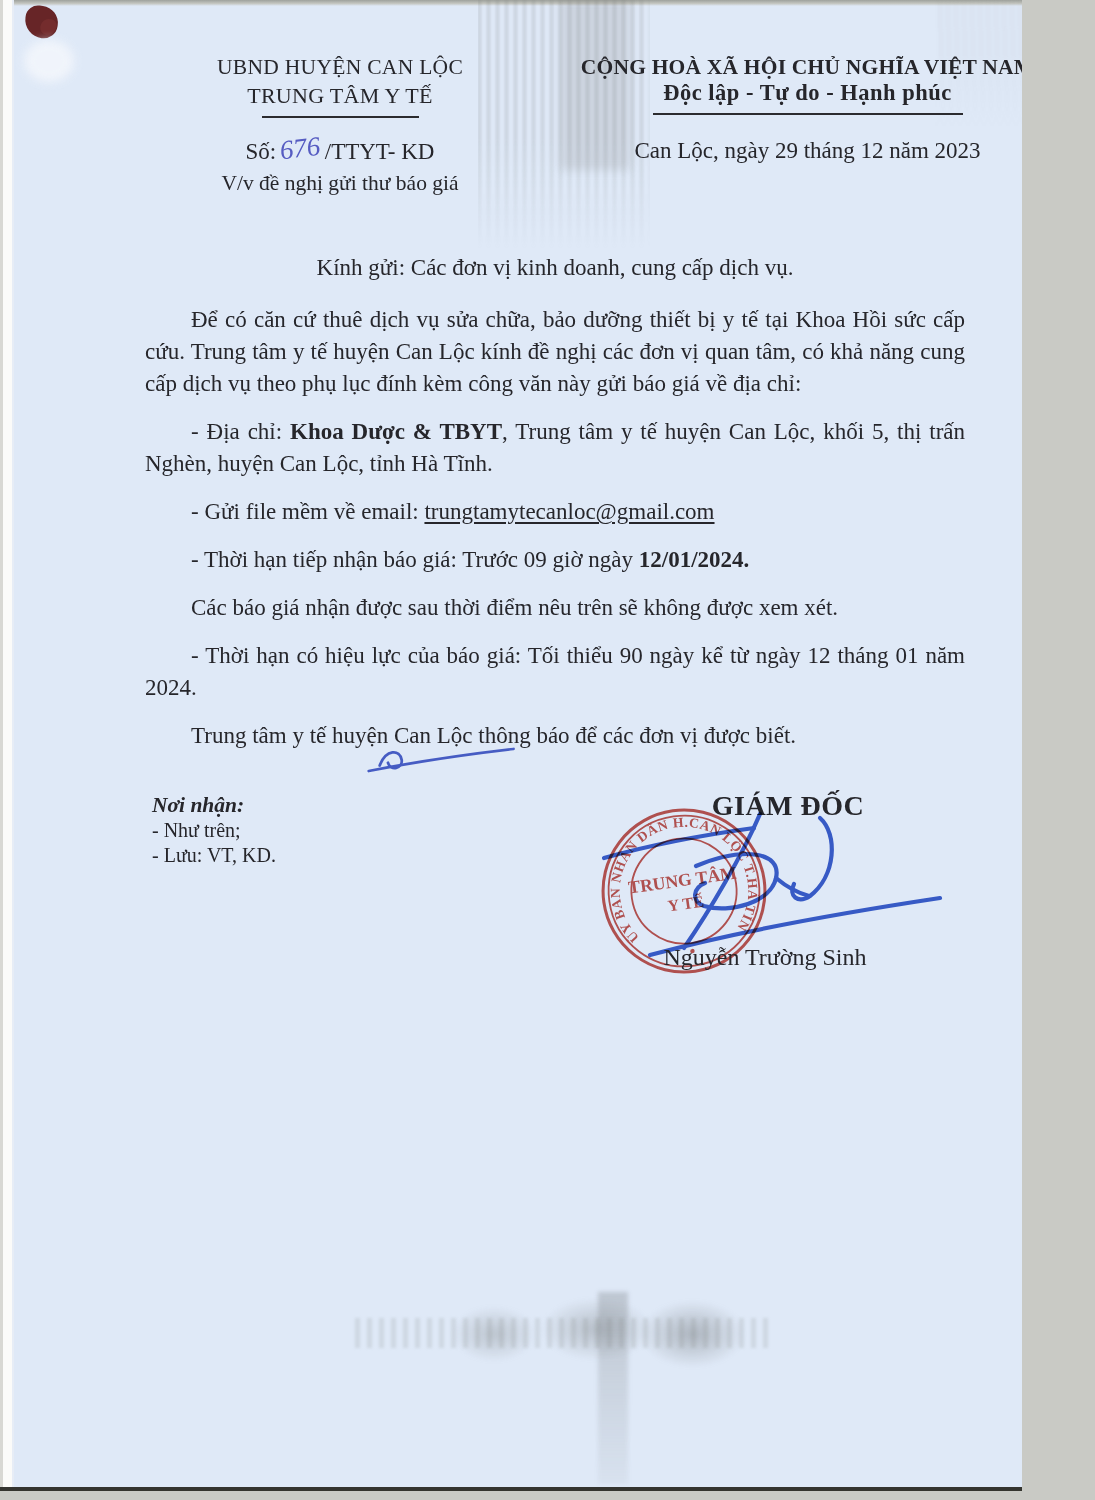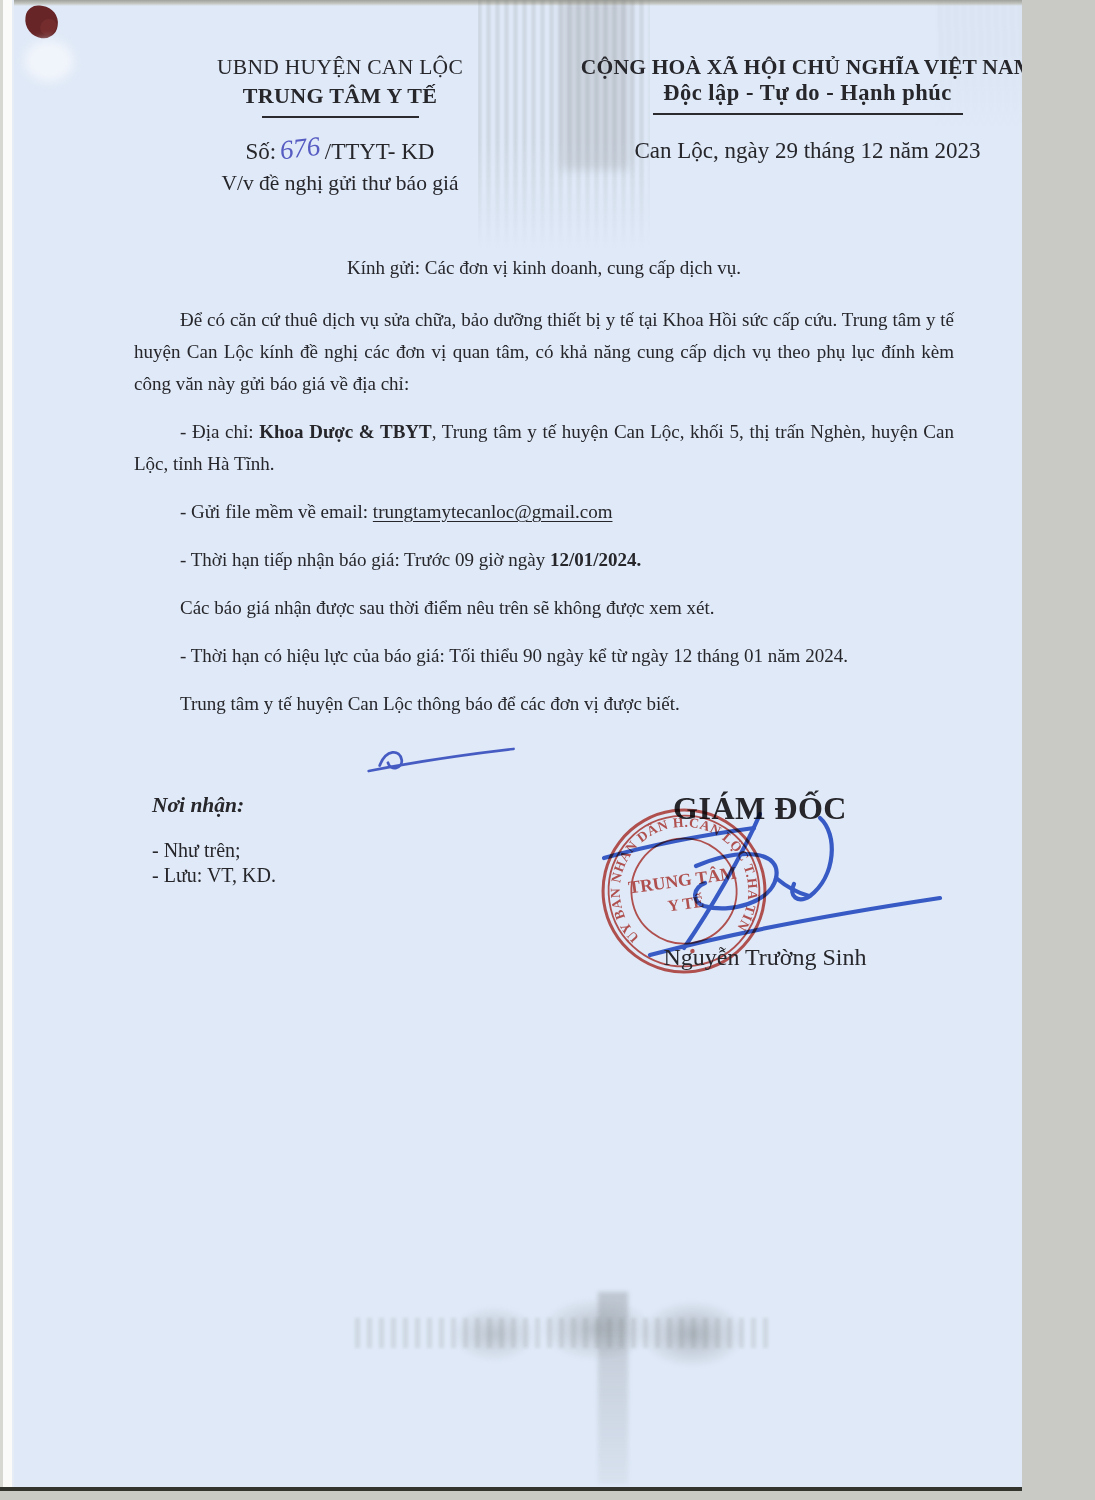--- a/index.html
+++ b/index.html
@@ -43,43 +43,43 @@
       radial-gradient(75px 48px at 82% 50%,rgba(115,120,124,.45),transparent 70%);
     filter:blur(2px);}
   .smudge-bottom2{left:355px;top:1318px;width:420px;height:30px;
     background:repeating-linear-gradient(90deg,rgba(120,124,121,.16) 0 5px,transparent 5px 12px);
     filter:blur(1.5px);}
   .streak-bottom-v{left:598px;top:1292px;width:30px;height:192px;
     background:linear-gradient(rgba(115,120,124,.3),rgba(115,120,124,.06));filter:blur(2px);}
   
   .hdr-left{position:absolute;left:165px;top:55px;width:350px;text-align:center;}
   .hdr-left .org-parent{font-size:21.5px;letter-spacing:.3px;}
-  .hdr-left .org-name{font-size:22px;font-weight:bold;margin-top:3px;letter-spacing:.3px;}
+  .hdr-left .org-name{font-size:22px;font-weight:normal;margin-top:3px;letter-spacing:.3px;}
   .hdr-left .rule{width:157px;height:0;border-bottom:2.2px solid #2b2b2f;margin:7px auto 0;}
   .so-line{margin-top:17px;font-size:23px;}
   .hand-num{display:inline-block;font-style:italic;font-weight:500;font-size:27px;
     color:#565cc2;transform:rotate(-7deg) translateY(-2px);margin:0 4px;}
   .subject{font-size:21.5px;margin-top:5px;}
   .hdr-right{position:absolute;left:555px;top:55px;width:505px;text-align:center;}
   .hdr-right .motto1{font-size:21.5px;font-weight:bold;letter-spacing:.2px;}
   .hdr-right .motto2{font-size:22.5px;font-weight:bold;margin-top:0;letter-spacing:.5px;}
   .hdr-right .rule{width:310px;height:0;border-bottom:2.2px solid #2b2b2f;margin:7px auto 0;}
   .date-line{font-size:23px;margin-top:23px;}
   
-  .body-block{position:absolute;left:118px;top:252px;width:852px;font-size:19px;line-height:32px;}
+  .body-block{position:absolute;left:129px;top:252px;width:852px;font-size:23px;line-height:32px;}
   .salutation{text-align:center;margin:0 0 20px 0;}
   .body-block p{margin:16px;text-align:justify;text-indent:46px;}
   .b{font-weight:bold;}
   .i{font-style:italic;}
   .u{text-decoration:underline;text-underline-offset:3px;}
   
   .recipients{position:absolute;left:152px;top:793px;font-size:20px;line-height:25px;}
-  .recipients .label{font-size:21.5px;font-weight:bold;font-style:italic;margin-bottom:20px;}
-  .signer-title{position:absolute;left:640px;top:790px;width:240px;text-align:center;
-    font-size:32px;font-weight:bold;letter-spacing:.5px;}
+  .recipients .label{font-size:21.5px;font-weight:bold;font-style:italic;margin-bottom:0;}
+  .signer-title{position:absolute;left:668px;top:790px;width:240px;text-align:center;
+    font-size:28px;font-weight:bold;letter-spacing:.5px;}
   .signer-name{position:absolute;left:600px;top:944px;width:330px;text-align:center;
     font-size:24px;font-weight:normal;}
   .stamp{position:absolute;left:597px;top:804px;width:174px;height:174px;
     transform:rotate(-8deg);opacity:.9;mix-blend-mode:multiply;}
   .signature{position:absolute;left:592px;top:808px;width:355px;height:150px;
     mix-blend-mode:multiply;}
   .flourish{position:absolute;left:365px;top:738px;width:155px;height:44px;mix-blend-mode:multiply;}
 </style>
 </head>
 <body>

